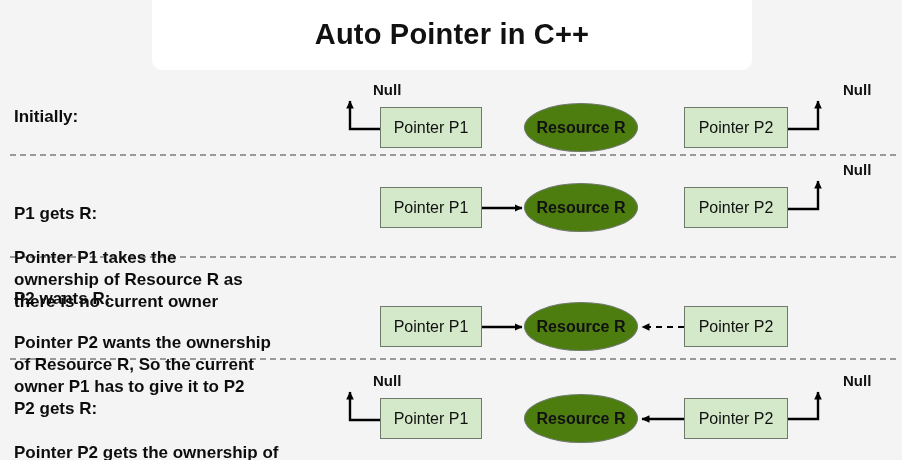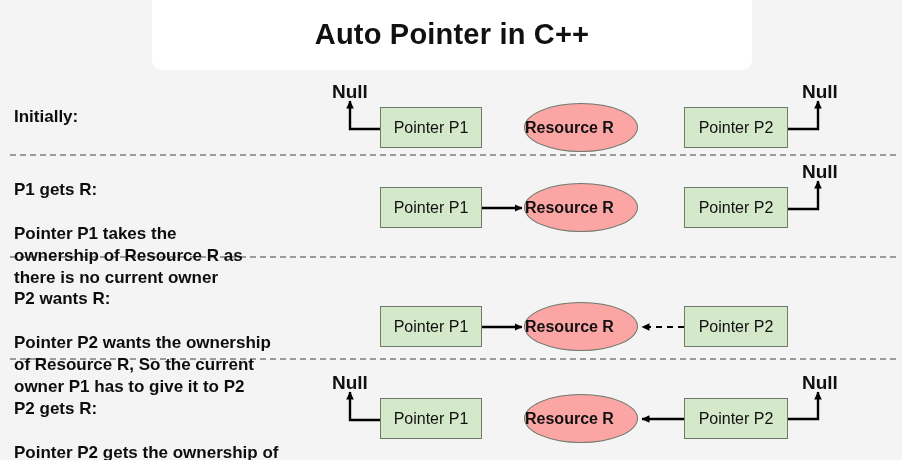--- a/index.html
+++ b/index.html
@@ -74,42 +74,43 @@
   }
   .node-box .node-label {
     font-size: 16px;
     font-weight: 400;
     color: #111111;
     font-family: "Liberation Sans", sans-serif;
     white-space: nowrap;
   }
   .node-ellipse {
     position: absolute;
-    background: #fca5a5;
+    background: #4d7c0f;
     border: 1.5px solid #6f7a6c;
     border-radius: 50%;
     display: flex;
     align-items: center;
-    justify-content: flex-start;
+    justify-content: center;
     box-sizing: border-box;
   }
   .node-ellipse .node-label {
     font-size: 16px;
     font-weight: 700;
     color: #111111;
     font-family: "Liberation Sans", sans-serif;
     white-space: nowrap;
   }
 
   .null-label {
     position: absolute;
-    font-size: 19px;
-    font-weight: 700;
-    color: #111111;
-    font-family: "Liberation Sans", sans-serif;
+    font-size: 15px;
+    font-weight: 700;
+    color: #111111;
+    font-family: "Liberation Sans", sans-serif;
+    margin-left: 41px;
   }
 
   svg.edge-layer {
     position: absolute;
     left: 0;
     top: 0;
     width: 902px;
     height: 460px;
     pointer-events: none;
     overflow: visible;
@@ -138,21 +139,21 @@
   <div class="node-box" style="left:380px; top:107px; width:102px; height:41px;">
     <span class="node-label">Pointer P1</span>
   </div>
   <div class="node-ellipse" style="left:524px; top:103px; width:114px; height:49px;">
     <span class="node-label">Resource R</span>
   </div>
   <div class="node-box" style="left:684px; top:107px; width:104px; height:41px;">
     <span class="node-label">Pointer P2</span>
   </div>
 
-  <div class="row-text" style="top:157px">
+  <div class="row-text" style="top:181px">
     <span class="lead">P1 gets R:</span>
     <span>Pointer P1 takes the
 ownership of Resource R as
 there is no current owner</span>
   </div>
 
   <div class="null-label" style="left:802px; top:161px">Null</div>
 
   <div class="node-box" style="left:380px; top:187px; width:102px; height:41px;">
     <span class="node-label">Pointer P1</span>

